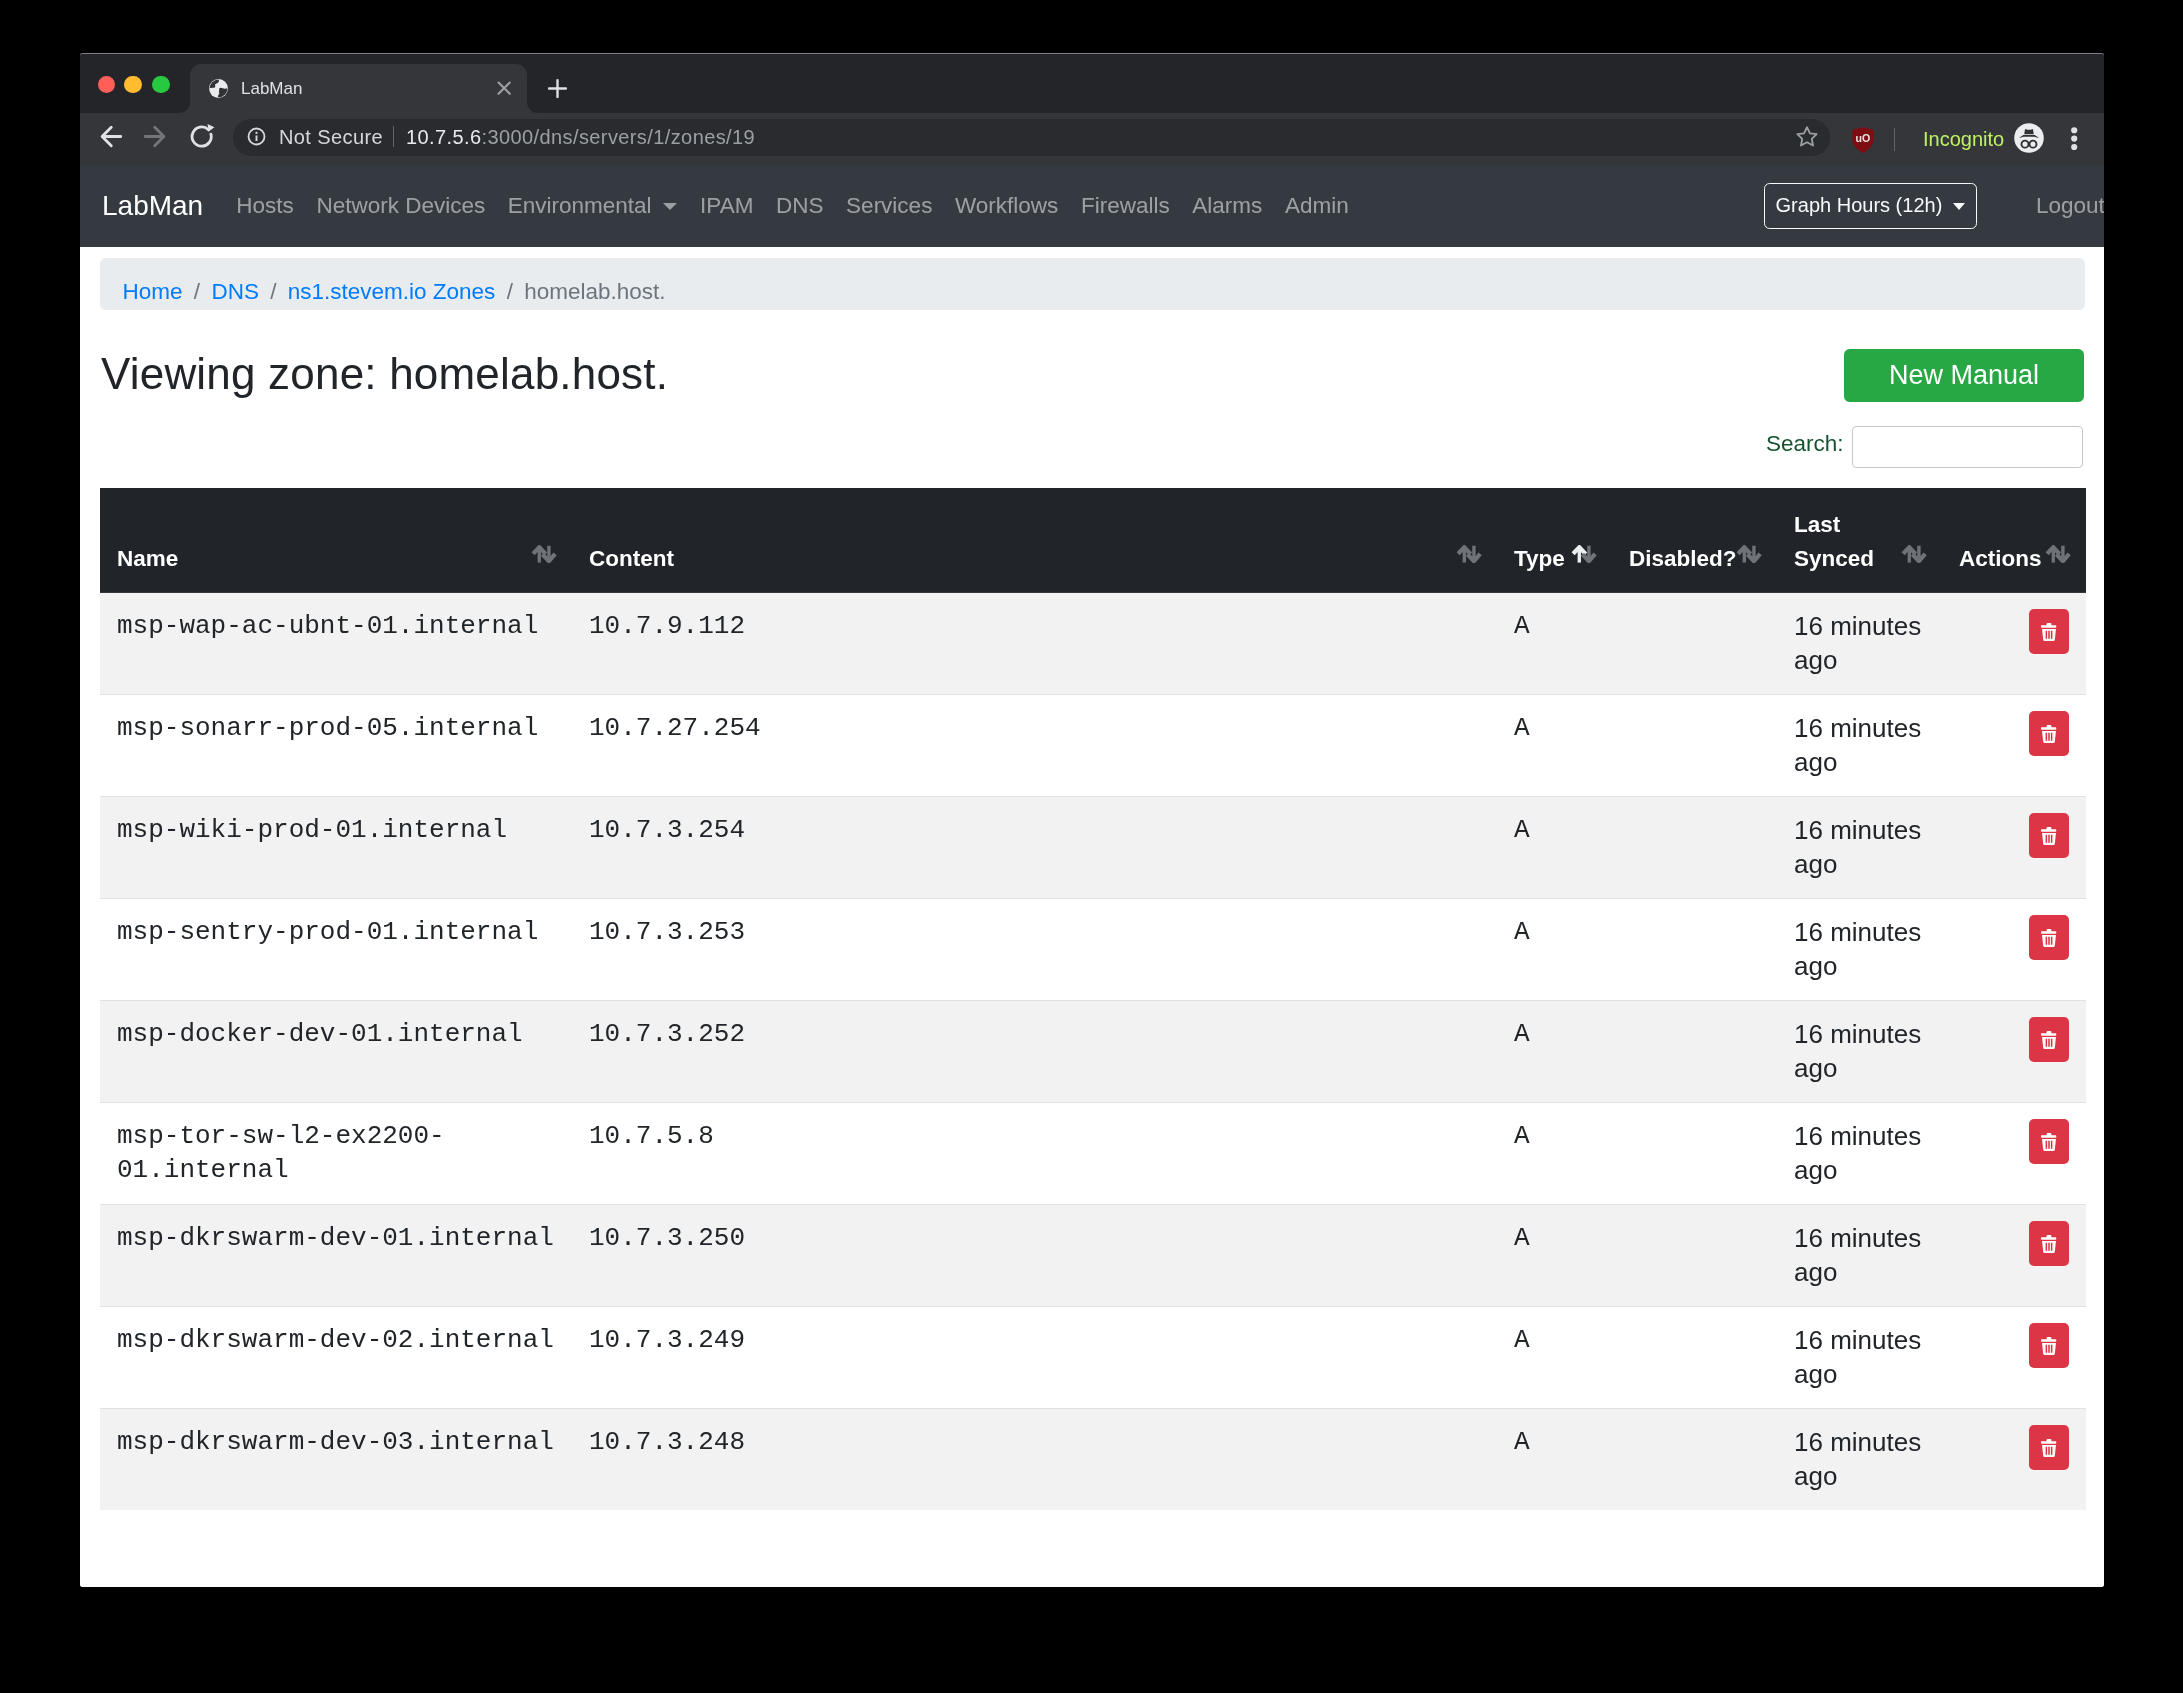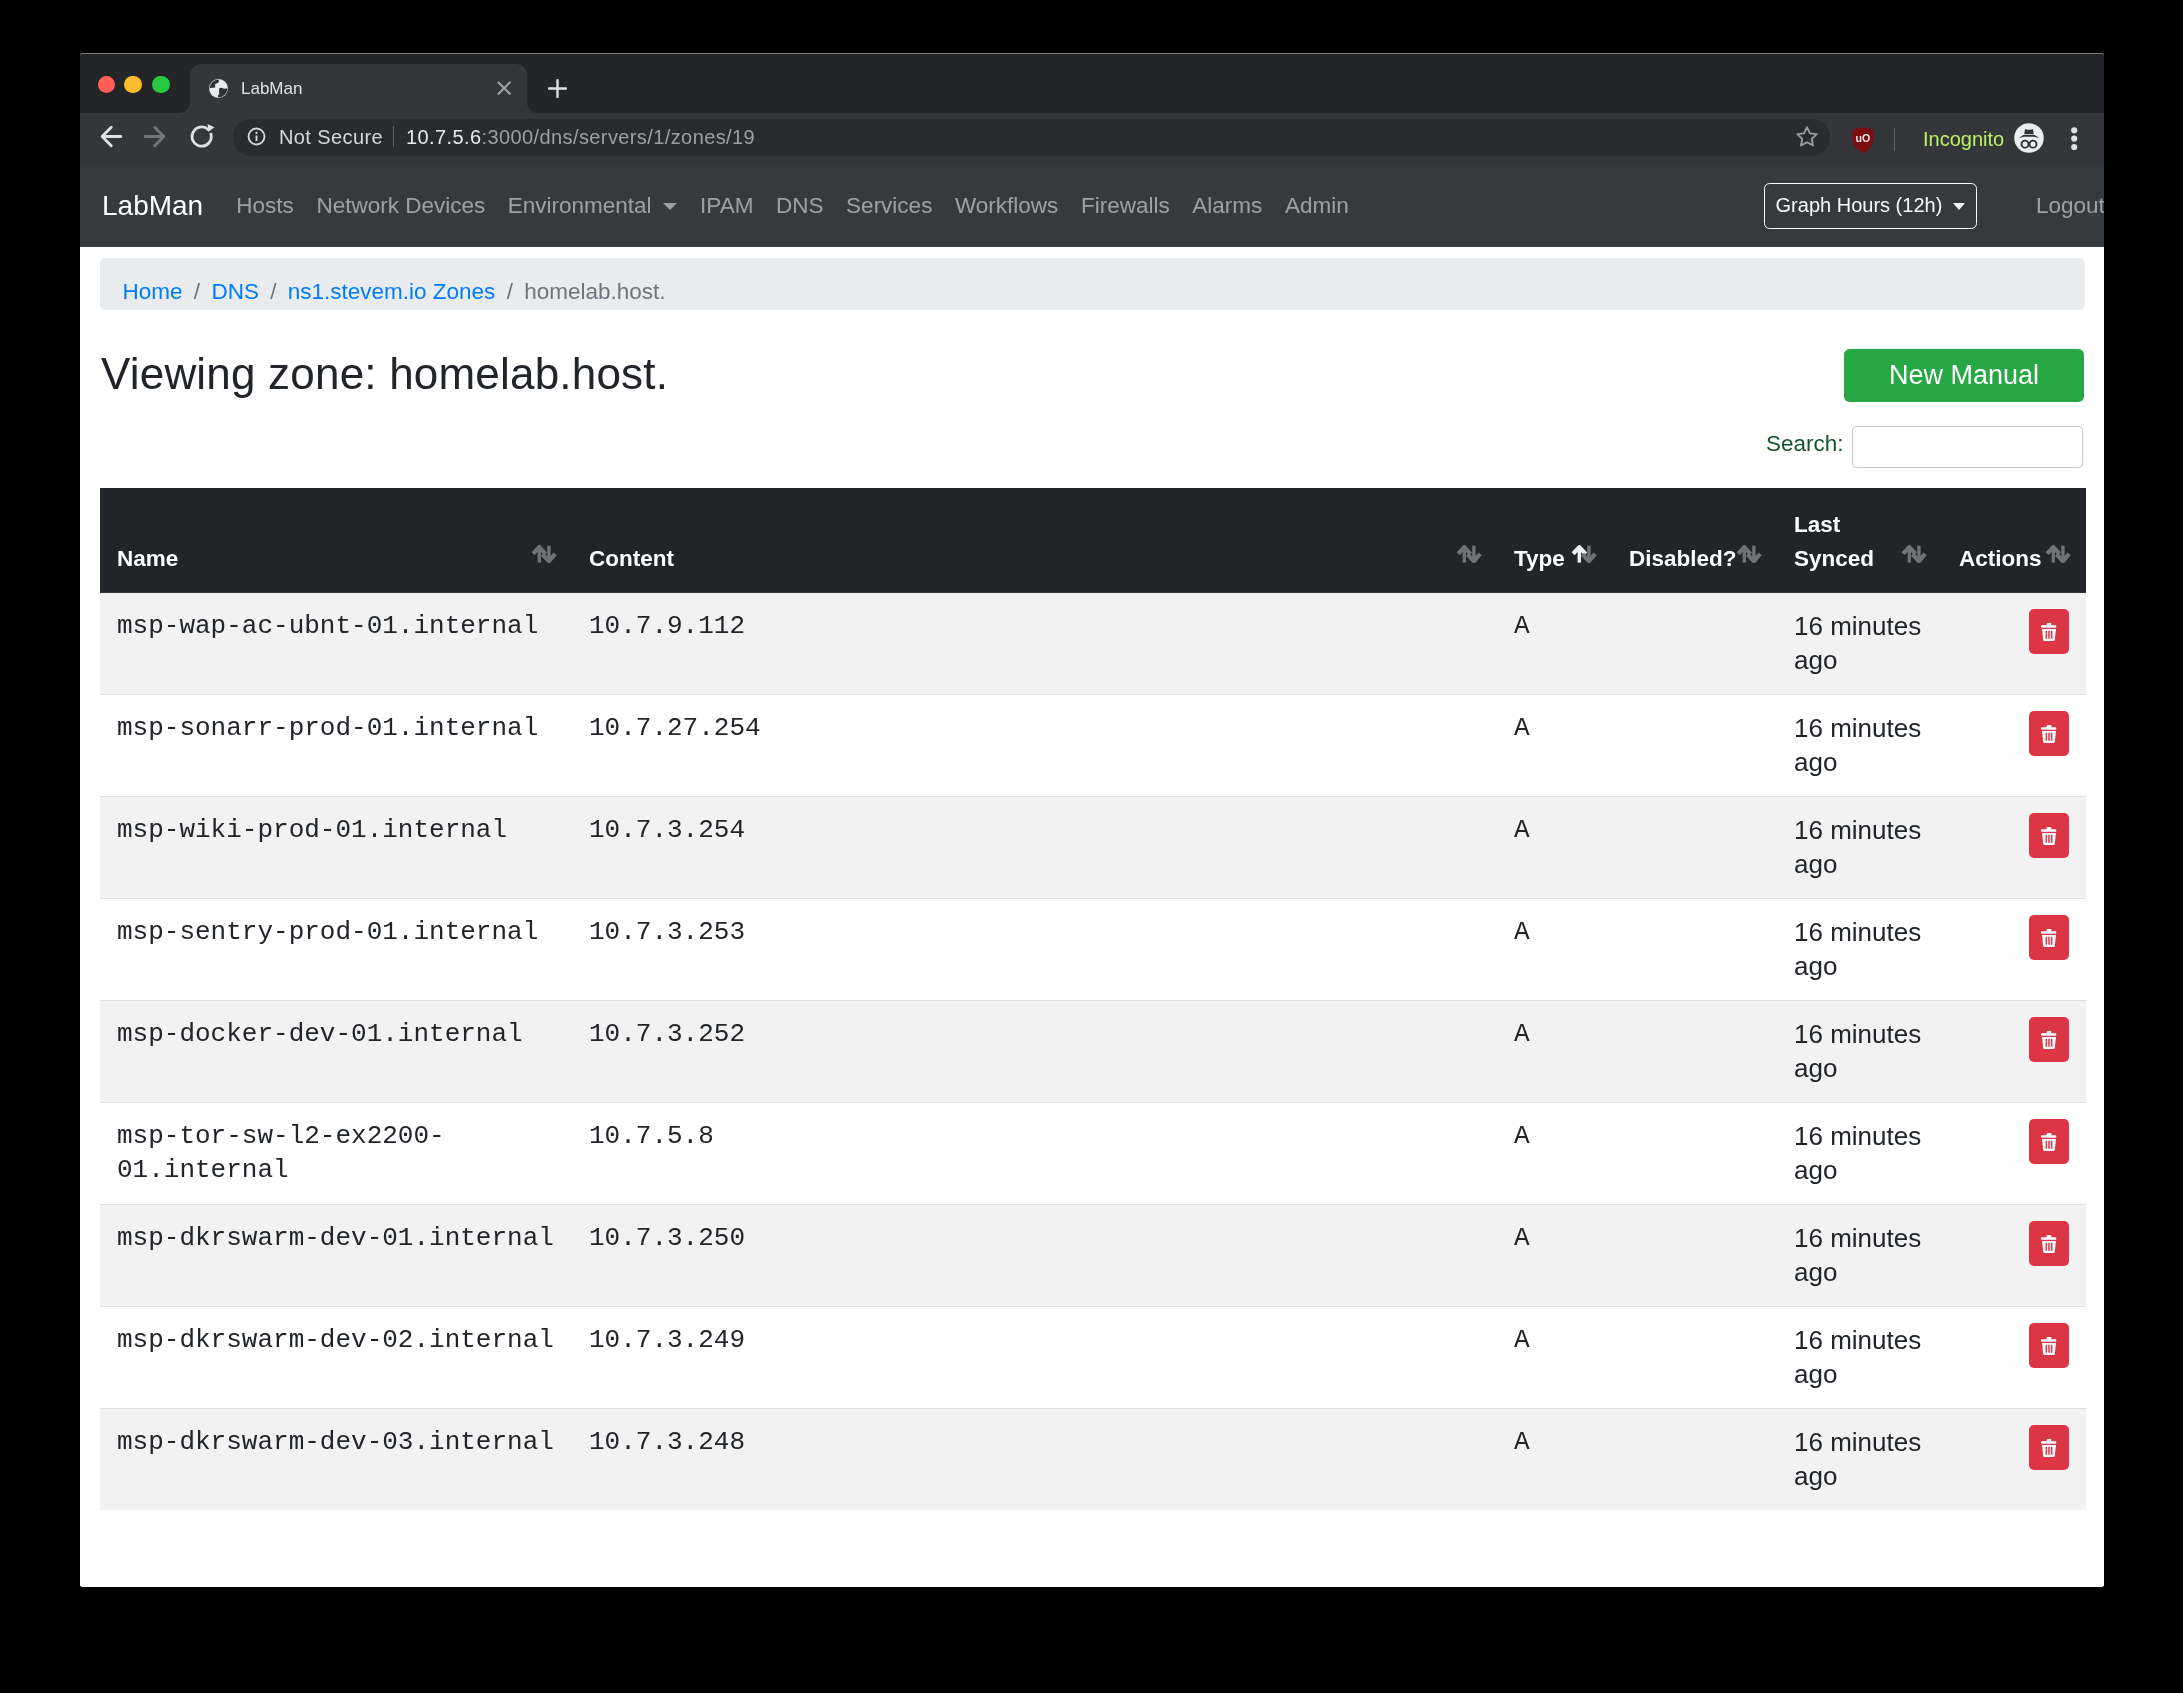--- a/index.html
+++ b/index.html
@@ -207,21 +207,21 @@
             <td></td>
             <td class="sans">16 minutes ago</td>
             <td class="act"><span class="delbtn"><svg width="16" height="18.3" viewBox="0 0 23 26">
                   <path d="M8 1.5 A1.5 1.5 0 0 1 9.5 0 h4 A1.5 1.5 0 0 1 15 1.5 V3 H21 a1 1 0 0 1 1 1 v1.5 a1 1 0 0 1 -1 1 H1 A1 1 0 0 1 0 5.5 V4 a1 1 0 0 1 1 -1 H8 Z M1.5 8.5 h20 L20 23 a3 3 0 0 1 -3 3 H6 a3 3 0 0 1 -3 -3 Z" fill="#fff"></path>
                   <rect x="6.6" y="11" width="2.2" height="11.5" fill="#dc3545"></rect>
                   <rect x="10.4" y="11" width="2.2" height="11.5" fill="#dc3545"></rect>
                   <rect x="14.2" y="11" width="2.2" height="11.5" fill="#dc3545"></rect>
                 </svg></span></td>
           </tr>
       <tr>
-            <td>msp-sonarr-prod-01.internal</td>
+            <td>msp-sonarr-prod-05.internal</td>
             <td>10.7.27.254</td>
             <td>A</td>
             <td></td>
             <td class="sans">16 minutes ago</td>
             <td class="act"><span class="delbtn"><svg width="16" height="18.3" viewBox="0 0 23 26">
                   <path d="M8 1.5 A1.5 1.5 0 0 1 9.5 0 h4 A1.5 1.5 0 0 1 15 1.5 V3 H21 a1 1 0 0 1 1 1 v1.5 a1 1 0 0 1 -1 1 H1 A1 1 0 0 1 0 5.5 V4 a1 1 0 0 1 1 -1 H8 Z M1.5 8.5 h20 L20 23 a3 3 0 0 1 -3 3 H6 a3 3 0 0 1 -3 -3 Z" fill="#fff"></path>
                   <rect x="6.6" y="11" width="2.2" height="11.5" fill="#dc3545"></rect>
                   <rect x="10.4" y="11" width="2.2" height="11.5" fill="#dc3545"></rect>
                   <rect x="14.2" y="11" width="2.2" height="11.5" fill="#dc3545"></rect>
                 </svg></span></td>

